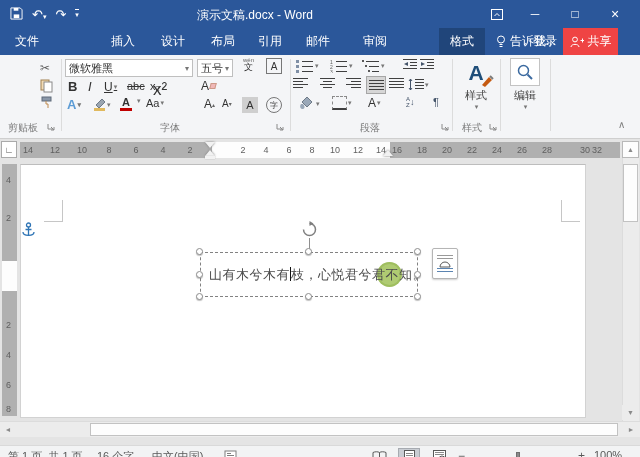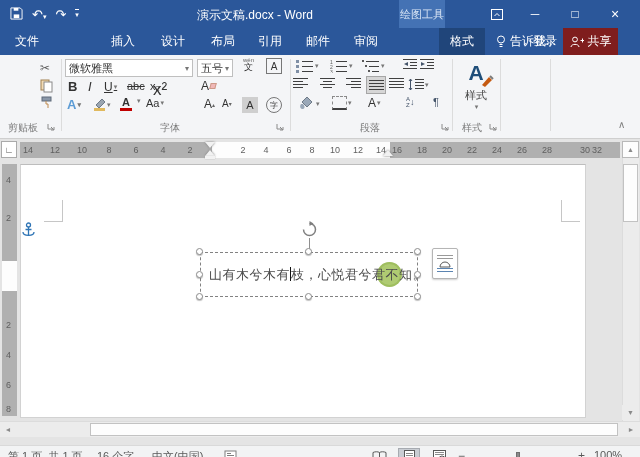--- a/index.html
+++ b/index.html
@@ -11,21 +11,21 @@
   .qat{display:flex;align-items:center;height:28px;gap:9px;padding-left:10px;}
   .qat .g{color:#fff;font-size:13px;line-height:1;}
   .title{left:197px;top:7px;font-size:12px;color:#fff;white-space:nowrap;}
   .ctx-group{left:399px;top:0;width:46px;height:28px;background:#4472b4;color:#d9e5f5;font-size:11px;display:flex;align-items:center;justify-content:center;}
   .winbtn{top:0;width:34px;height:28px;display:flex;align-items:center;justify-content:center;color:#fff;font-size:12px;}
   
   #tabrow{left:0;top:28px;width:640px;height:27px;background:#2b579a;padding-left:20px;}
   .tab{position:absolute;top:0;height:27px;display:flex;align-items:center;justify-content:center;color:#fff;font-size:12px;}
   .tab.active{background:#f4f5f7;color:#2b579a;}
   .tab.contextual{background:#20457a;}
-  .tab.sharebg{background:#7f1d1d;}
+  .tab.sharebg{background:#ef4444;}
   
   #ribbon{left:0;top:55px;width:640px;height:84px;background:#f4f5f7;border-bottom:1px solid #cfcfcf;}
   .vsep{position:absolute;top:4px;height:72px;width:1px;background:#dcdcdc;}
   .grouplabel{position:absolute;top:66px;font-size:10px;color:#7a7a7a;white-space:nowrap;}
   .launcher{position:absolute;top:66px;}
   .combo{position:absolute;height:18px;background:#fff;border:1px solid #bfbfbf;display:flex;align-items:center;font-size:11px;color:#333;padding:0 3px;white-space:nowrap;}
   .combo .dd{margin-left:auto;color:#777;font-size:8px;}
   .tbtn{position:absolute;display:flex;align-items:center;justify-content:center;color:#333;}
   .dd8{color:#777;font-size:7px;margin-left:1px;}
   .serifB{font-family:"Liberation Serif",serif;font-weight:bold;font-size:13px;}
@@ -80,40 +80,39 @@
       <span><svg width="13" height="13" viewBox="0 0 14 14">
             <path d="M1 1h10l2 2v10H1z" fill="none" stroke="#fff"></path>
             <rect x="4" y="8" width="6" height="4" fill="#fff"></rect>
             <rect x="4" y="1" width="5" height="3" fill="#fff"></rect>
           </svg></span>
       <span><span class="g">↶</span><span style="font-size:7px">▾</span></span>
       <span class="g"><span>↷</span></span>
       <span style="font-size:7px;border-top:1px solid #fff;padding-top:1px">▾</span>
     </div>
     <div class="abs title">演示文稿.docx - Word</div>
-    <div class="abs ctx-group">绘图工具</div>
     <div class="abs winbtn" style="left:480px">
         <svg width="12" height="11">
           <rect x="0.5" y="0.5" width="11" height="10" fill="none" stroke="#fff"></rect>
           <path d="M3.5 7 6 4.5 8.5 7" fill="none" stroke="#fff"></path>
         </svg>
       </div>
     <div class="abs winbtn" style="left:518px">─</div>
     <div class="abs winbtn" style="left:558px">□</div>
     <div class="abs winbtn" style="left:598px;font-size:14px">×</div>
   </div>
 
   <div class="abs" id="tabrow">
     <div class="tab" style="left:6px;width:42px">文件</div>
     <div class="tab" style="left:100px;width:46px">插入</div>
     <div class="tab" style="left:150px;width:46px">设计</div>
     <div class="tab" style="left:200px;width:46px">布局</div>
     <div class="tab" style="left:248px;width:44px">引用</div>
     <div class="tab" style="left:295px;width:46px">邮件</div>
-    <div class="tab" style="left:343px;width:46px">审阅</div>
+    <div class="tab" style="left:352px;width:46px">审阅</div>
     <div class="tab contextual" style="left:439px;width:46px">格式</div>
     <div class="tab" style="left:488px;width:76px;gap:4px">
       <svg width="10" height="13">
           <circle cx="5" cy="4.5" r="3.5" fill="none" stroke="#fff"></circle>
           <path d="M3.5 9.5h3M3.5 11.5h3" stroke="#fff"></path>
         </svg>
       <span>告诉我...</span>
     </div>
     <div class="tab" style="left:528px;width:34px">登录</div>
     <div class="tab sharebg" style="left:563px;width:55px;gap:4px">
@@ -376,20 +375,30 @@
           </svg>
       </span>
       <span>样式</span>
       <span class="dd8">▾</span>
     </div>
     <div class="grouplabel" style="left:462px">样式</div>
     <div class="launcher" style="left:489px"><svg width="8" height="8">
           <path d="M1 1v5h5M4 4l3 3M7 4v3h-3" fill="none" stroke="#8a8a8a"></path>
         </svg></div>
 
+    <div class="bigbtn" style="left:506px;top:3px;width:38px">
+      <span style="width:30px;height:28px;background:#fff;border:1px solid #c3c3c3;display:flex;align-items:center;justify-content:center">
+        <svg width="18" height="18">
+            <circle cx="7.5" cy="7.5" r="5" fill="none" stroke="#3b6aa0" stroke-width="1.5"></circle>
+            <path d="M11.5 11.5l4.5 4.5" stroke="#3b6aa0" stroke-width="2"></path>
+          </svg>
+      </span>
+      <span style="margin-top:2px">编辑</span>
+      <span class="dd8">▾</span>
+    </div>
     <div class="tbtn" style="left:618px;top:64px;font-size:10px;color:#7f7f7f">
         <span>∧</span>
       </div>
   </div>
 
   <div class="abs" id="rulerrow">
     <div class="abs tabsel">
         <span>∟</span>
       </div>
     <div class="abs hruler">

